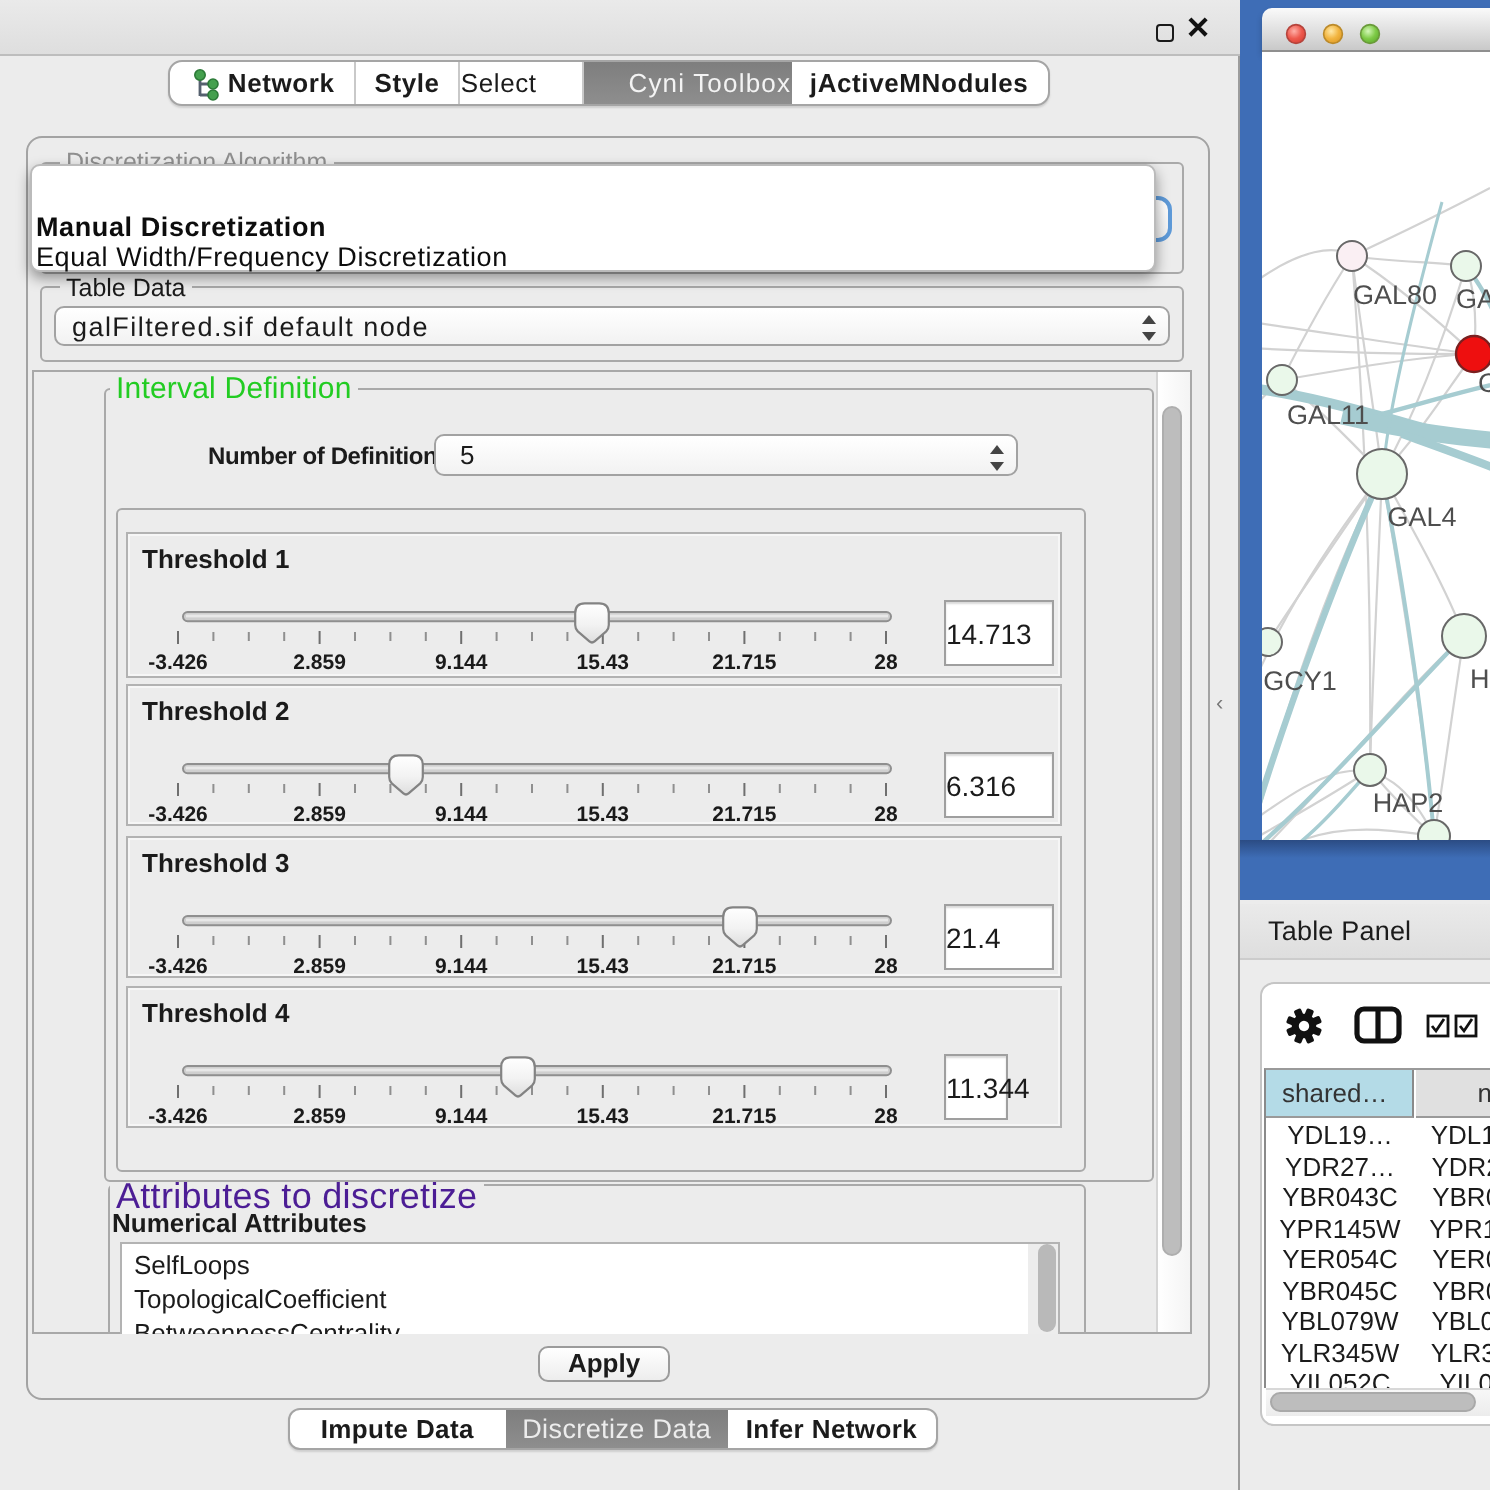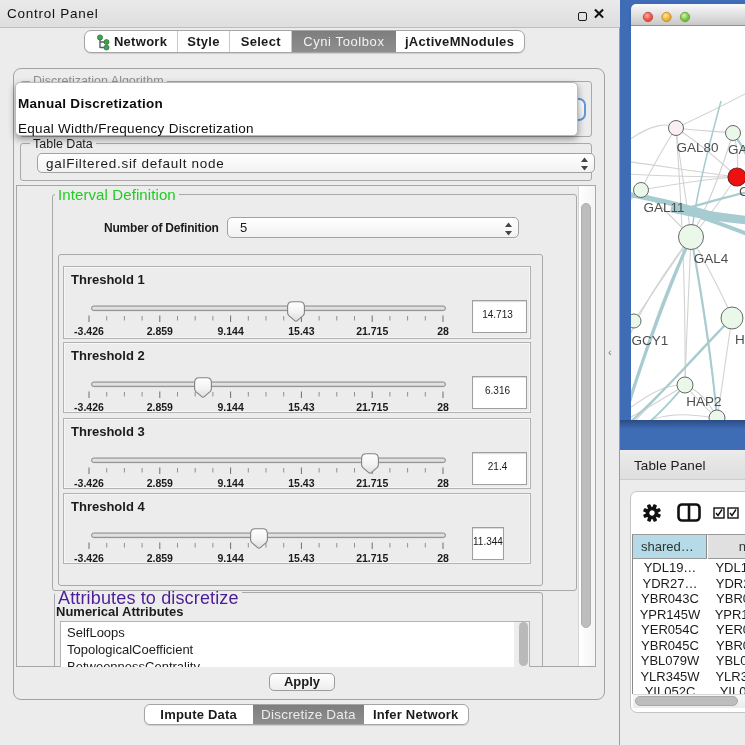--- a/index.html
+++ b/index.html
@@ -1,42 +1,41 @@
 <!DOCTYPE html>
 <html><head><meta charset="utf-8">
 <style>
 * { margin:0; padding:0; box-sizing:border-box; }
 body { width:745px; height:745px; overflow:hidden; font-family:"Liberation Sans", sans-serif; background:#ececec; }
 .abs { position:absolute; }
 #root { position:relative; width:745px; height:745px; overflow:hidden; font-size:13px; color:#1b1b1b; }
 .grp { border:1px solid #a9a9a9; border-radius:3px; }
 .glabel { position:absolute; background:#ececec; padding:0 3px; font-size:13px; line-height:14px; }
-.combo { position:absolute; background:linear-gradient(#ffffff,#f2f2f2); border:1px solid #a2a2a2; border-radius:5px;margin-left:10px; }
+.combo { position:absolute; background:linear-gradient(#ffffff,#f2f2f2); border:1px solid #a2a2a2; border-radius:5px; }
 .combo .ar { position:absolute; right:5px; top:3px; }
 .tblock { border:1px solid #b2b2b2; background:#ececec; box-shadow:0 0 0 1px #f6f6f6 inset; }
-.vbox { background:#fff; border:1px solid #9f9f9f; box-shadow:0 1px 1px #dadada inset; font-size:10px; text-align:center; padding:8px 4px 0 0; }
+.vbox { background:#fff; border:1px solid #9f9f9f; box-shadow:0 1px 1px #dadada inset; font-size:14px; text-align:left; padding:8px 4px 0 0; }
 .trow { width:120px; height:15.5px; font-size:13px; line-height:15.5px; white-space:nowrap; }
 .trow .c1 { position:absolute; left:0; width:74px; text-align:center; }
 .trow .c2 { position:absolute; left:75px; width:74px; text-align:center; }
 </style></head>
 <body>
 <div id="root">
 
 <div class="abs" style="left:0;top:0;width:620px;height:745px;background:#ececec;border-right:1px solid #9c9c9c"></div>
 
 <div class="abs" style="left:0;top:0;width:620px;height:28px;background:linear-gradient(#eaeaea,#dedede);border-bottom:1px solid #bdbdbd"></div>
-<div class="abs" style="left:7px;top:0;height:28px;line-height:28px;font-size:13.5px;letter-spacing:0.75px;color:#111">Control Panel</div>
 <div class="abs" style="left:578px;top:12px;width:8.5px;height:9px;border:1.6px solid #1a1a1a;border-radius:2px"></div>
 <div class="abs" style="left:591px;top:5px;width:16px;height:20px;font-size:15px;font-weight:bold;color:#111;text-align:center">✕</div>
 
 <div class="abs" style="left:83.5px;top:30px;width:441px;height:23px;background:#fff;border:1px solid #a5a5a5;border-radius:7px;box-shadow:0 1px 1px #cfcfcf;display:flex;overflow:hidden;letter-spacing:0.3px">
   <div style="width:93.5px;border-right:1px solid #c9c9c9;text-align:center;line-height:21px;font-weight:bold;padding-left:20px">Network</div>
   <div style="width:53px;border-right:1px solid #c9c9c9;text-align:center;line-height:21px;font-weight:bold">Style</div>
-  <div style="width:62px;border-right:1px solid #c9c9c9;text-align:center;line-height:21px;font-weight:bold">Select</div>
-  <div style="width:104px;text-align:center;line-height:21px;background:linear-gradient(#7e7e7e,#8e8e8e);color:#f3f3f3;letter-spacing:0.6px">Cyni Toolbox</div>
+  <div style="width:62px;border-right:1px solid #c9c9c9;text-align:left;line-height:21px;font-weight:normal">Select</div>
+  <div style="width:104px;text-align:right;line-height:21px;background:linear-gradient(#7e7e7e,#8e8e8e);color:#f3f3f3;letter-spacing:0.6px">Cyni Toolbox</div>
   <div style="width:128.5px;text-align:center;line-height:21px;font-weight:bold">jActiveMNodules</div>
 </div>
 <svg class="abs" style="left:96.5px;top:34px" width="14" height="17" viewBox="0 0 14 17">
   <path d="M3,4 L3,14 M3,8 L8.5,8 M3,13.5 L8.5,13.5" stroke="#55606e" stroke-width="1.4" fill="none"></path>
   <circle cx="3" cy="3.5" r="2.6" fill="#44a04e" stroke="#2c7a38" stroke-width="0.8"></circle>
   <circle cx="9.5" cy="8" r="2.5" fill="#44a04e" stroke="#2c7a38" stroke-width="0.8"></circle>
   <circle cx="9.5" cy="13.5" r="2.5" fill="#44a04e" stroke="#2c7a38" stroke-width="0.8"></circle>
 </svg>
 
 <div class="abs" style="left:13px;top:68px;width:592px;height:632px;border:1px solid #a3a3a3;border-radius:8px"></div>
@@ -272,21 +271,21 @@
 
 <div class="abs" style="left:269px;top:672.5px;width:66px;height:18px;background:linear-gradient(#ffffff,#ededed);border:1px solid #9b9b9b;border-radius:5px;text-align:center;line-height:16.5px;font-weight:bold">Apply</div>
 
 <div class="abs" style="left:143.5px;top:703.5px;width:325px;height:21px;background:#fff;border:1px solid #a5a5a5;border-radius:6px;box-shadow:0 1px 1px #cfcfcf;display:flex;overflow:hidden;letter-spacing:0.2px;font-size:13px">
   <div style="width:115px;text-align:center;line-height:19px;font-weight:bold">Impute Data</div>
   <div style="width:118px;text-align:center;line-height:19px;background:linear-gradient(#7e7e7e,#8e8e8e);color:#ececec;font-size:13.5px">Discretize Data</div>
   <div style="width:110px;text-align:center;line-height:19px;font-weight:bold">Infer Network</div>
 </div>
 
 <div class="abs" style="left:15px;top:82px;width:563px;height:54px;background:#fff;border:1px solid #bbb;border-radius:5px;box-shadow:0 3px 7px rgba(0,0,0,0.4);z-index:20"></div>
-<div class="abs" style="left:18px;top:96px;font-weight:bold;color:#0d0d0d;z-index:21;font-size:13.5px;letter-spacing:0.3px">Manual Discretization</div>
+<div class="abs" style="left:18px;top:106px;font-weight:bold;color:#0d0d0d;z-index:21;font-size:13.5px;letter-spacing:0.3px">Manual Discretization</div>
 <div class="abs" style="left:18px;top:121px;color:#0d0d0d;z-index:21;font-size:13.5px;letter-spacing:0.3px">Equal Width/Frequency Discretization</div>
 
 <div class="abs" style="left:608px;top:346px;font-size:11px;color:#777">‹</div>
 
 <div class="abs" style="left:620px;top:0;width:125px;height:450px;background:#3e6db6"></div>
 <div class="abs" style="left:631px;top:4px;width:114px;height:22px;background:linear-gradient(#fafafa,#c9c9c9);border-bottom:1px solid #8f8f8f;border-top-left-radius:5px;box-shadow:0 2px 3px rgba(0,0,0,0.2)"></div>
 <svg class="abs" style="left:631px;top:4px" width="114" height="22">
   <defs>
     <radialGradient id="rl" cx="0.4" cy="0.35" r="0.8">
           <stop offset="0" stop-color="#ffb0a8"></stop>

